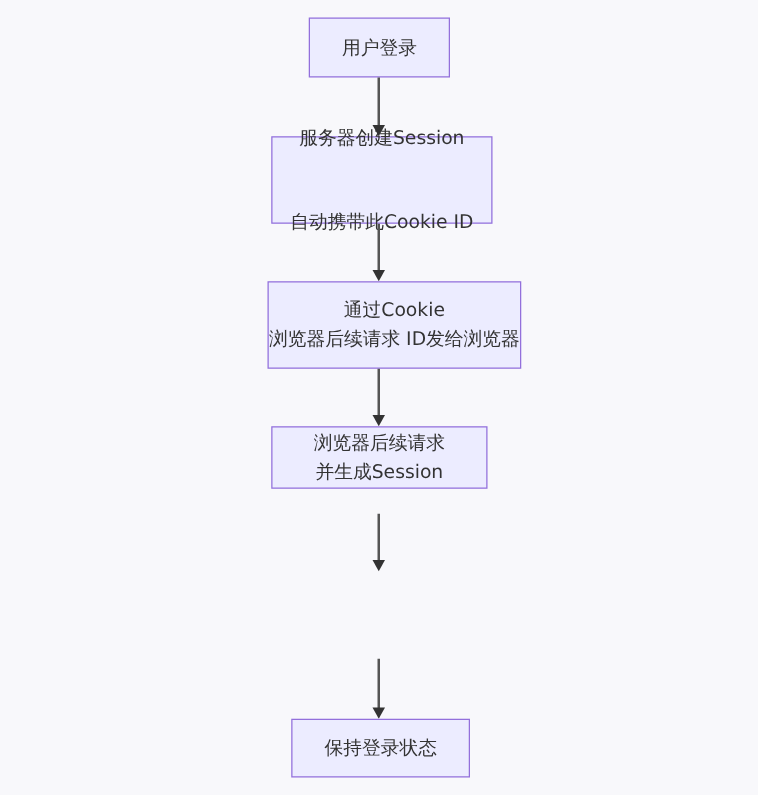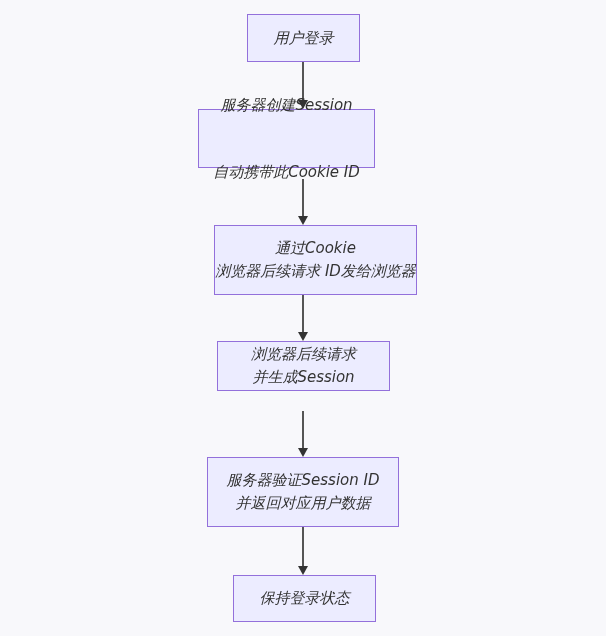--- a/index.html
+++ b/index.html
@@ -21,27 +21,26 @@
     background: #ececff;
     border: 1px solid #9370db;
     color: #333333;
     font-size: 15px;
     line-height: 23px;
     text-align: center;
     display: flex;
     flex-direction: column;
     align-items: center;
     justify-content: center;
-    font-style: italic;
   }
   .node .line { display: block; white-space: nowrap; }
 
   
   .n1 { left: 247px; top: 14px;  width: 113px; height: 48px; }
-  .n2 { left: 198px; top: 109px; width: 177px; height: 59px; gap: 44px; }
+  .n2 { left: 217px; top: 109px; width: 177px; height: 70px; gap: 44px; }
   .n3 { left: 214px; top: 225px; width: 203px; height: 70px; }
   .n4 { left: 217px; top: 341px; width: 173px; height: 50px; }
   .n5 { left: 207px; top: 457px; width: 192px; height: 70px; }
   .n6 { left: 233px; top: 575px; width: 143px; height: 47px; }
 
   
   .arrow { position: absolute; left: 296px; width: 14px; }
   .arrow .shaft {
     position: absolute;
     left: 6px; top: 0; bottom: 8px;
@@ -99,24 +98,20 @@
   <div class="node n4">
     <span class="line">浏览器后续请求</span>
     <span class="line">并生成Session</span>
   </div>
 
   <div class="arrow a4">
     <div class="shaft"></div>
     <div class="head"></div>
   </div>
 
-  <div class="node n5">
-    <span class="line">服务器验证Session ID</span>
-    <span class="line">并返回对应用户数据</span>
-  </div>
 
   <div class="arrow a5">
     <div class="shaft"></div>
     <div class="head"></div>
   </div>
 
   <div class="node n6">
     <span class="line">保持登录状态</span>
   </div>
 

